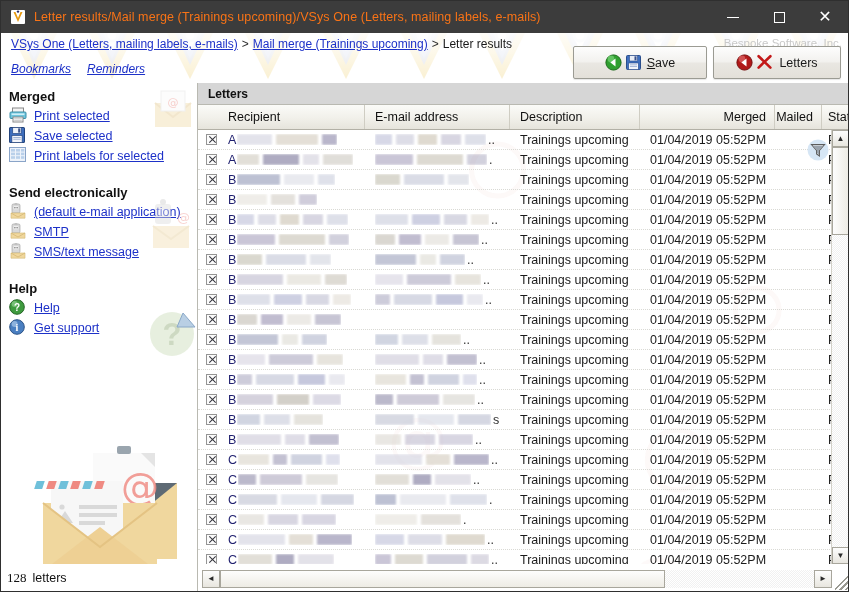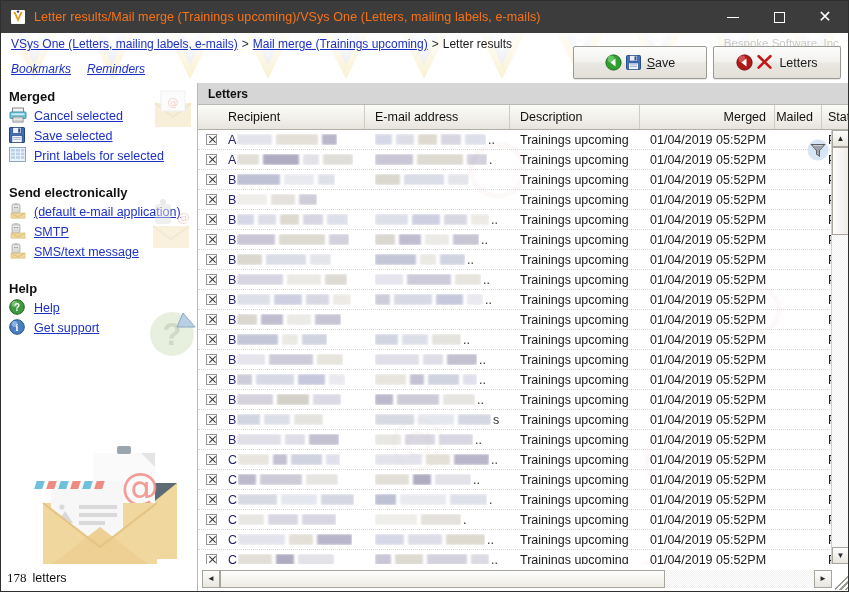--- a/index.html
+++ b/index.html
@@ -368,21 +368,21 @@
         <span class="ticon">
           <svg width="18" height="16" viewBox="0 0 18 16">
             <rect x="3.5" y="1" width="11" height="4.5" fill="#f4f4f4" stroke="#888"></rect>
             <rect x="1" y="5" width="16" height="6.5" rx="1" fill="#6fc6de" stroke="#3e8fa7"></rect>
             <rect x="2.6" y="6.4" width="12.8" height="1.6" fill="#cfeff7"></rect>
             <rect x="4" y="10" width="10" height="5" fill="#fbfbfb" stroke="#888"></rect>
             <rect x="5.2" y="11.4" width="7.6" height="0.8" fill="#bdbdbd"></rect>
             <rect x="5.2" y="12.9" width="7.6" height="0.8" fill="#bdbdbd"></rect>
           </svg>
         </span>
-        <span class="tlabel">Cancel selected</span>
+        <span class="tlabel">Print selected</span>
       </div>
 
 
       <div class="tool-row">
         <span class="ticon">
           <svg width="16" height="16" viewBox="0 0 15 15">
             <rect x="0.5" y="0.5" width="14" height="14" rx="1" fill="#3f6fbf" stroke="#24447c"></rect>
             <rect x="3.5" y="0.5" width="8" height="5.5" fill="#eef2f9" stroke="#24447c" stroke-width="0.6"></rect>
             <rect x="8.6" y="1.3" width="2" height="4" fill="#39518a"></rect>
             <rect x="2.7" y="8" width="9.6" height="6.5" fill="#f4f6fb" stroke="#24447c" stroke-width="0.6"></rect>
@@ -1137,17 +1137,17 @@
     <div id="hscroll">
       <div class="hsbtn">◄</div>
       <div id="hthumb"></div>
       <div id="hspacer"></div>
       <div class="hsbtn">►</div>
     </div>
     <div id="resize-grip"></div>
   </div>
 
   <div id="statusbar">
-    <span class="count">178</span>
+    <span class="count">128</span>
     <span>letters</span>
   </div>
 
 </div>
 
 </body></html>

